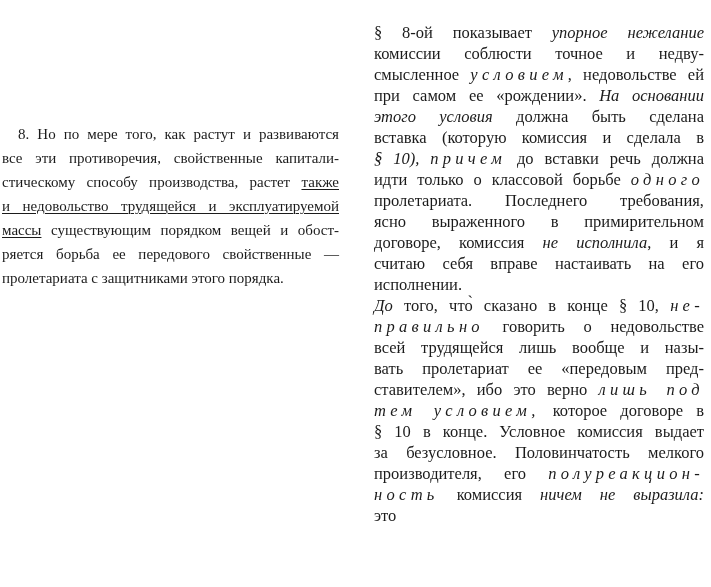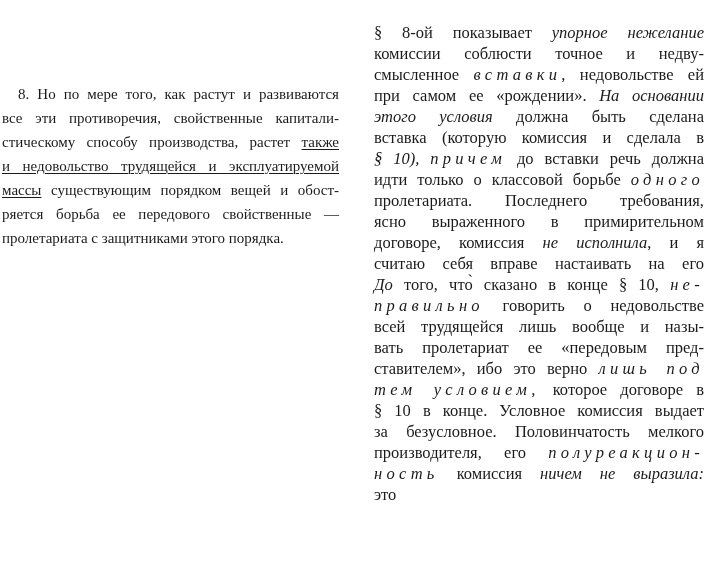--- a/index.html
+++ b/index.html
@@ -16,21 +16,21 @@
   .col-left  { left: 2px;  top: 82px; width: 337px; font-size: 15px;   line-height: 24px; }
   .col-right { left: 374px; top: 0px;  width: 330px; font-size: 16.5px; line-height: 21px; }
   .para { margin: 0; }
   .para.gap { margin-top: 22px; }
   .line {
     text-align: justify;
     text-align-last: justify;
     white-space: nowrap;
   }
   .line.last { text-align: left; text-align-last: left; }
-  .line.indent { text-indent: 16px; }
+  .line.indent { text-indent: 16px; margin-top: 40px; }
   .i  { font-style: italic; }
   .sp { font-style: italic; letter-spacing: 0.26em; }
   .u  { text-decoration: underline; text-underline-offset: 2px; text-decoration-thickness: 1px; }
 </style>
 </head>
 <body>
 
 <div class="page">
   <div class="col col-left" id="col-left">
       <div class="para">
@@ -40,30 +40,31 @@
         <div class="line"><span class="u">и недовольство трудящейся и эксплуатируемой</span></div>
         <div class="line"><span class="u">массы</span><span class=""> существующим порядком вещей и обост-</span></div>
         <div class="line"><span class="">ряется борьба ее передового свойственные —</span></div>
         <div class="line last"><span class="">пролетариата с защитниками этого порядка.</span></div>
       </div>
     </div>
   <div class="col col-right" id="col-right">
       <div class="para gap">
         <div class="line"><span class="">§ 8-ой показывает </span><span class="i">упорное нежелание</span></div>
         <div class="line"><span class="">комиссии соблюсти точное и недву-</span></div>
-        <div class="line"><span class="">смысленное </span><span class="sp">вставки</span><span class="">, недовольстве ей</span></div>
+        <div class="line"><span class="">смысленное </span><span class="sp">условием</span><span class="">, недовольстве ей</span></div>
         <div class="line"><span class="">при самом ее «рождении». </span><span class="i">На основании</span></div>
         <div class="line"><span class="i">этого условия</span><span class=""> должна быть сделана</span></div>
         <div class="line"><span class="">вставка (которую комиссия и сделала в</span></div>
         <div class="line"><span class="i">§ 10), </span><span class="sp">причем</span><span class=""> до вставки речь должна</span></div>
         <div class="line"><span class="">идти только о классовой борьбе </span><span class="sp">одного</span></div>
         <div class="line"><span class="">пролетариата. Последнего требования,</span></div>
         <div class="line"><span class="">ясно выраженного в примирительном</span></div>
         <div class="line"><span class="">договоре, комиссия </span><span class="i">не исполнила</span><span class="">, и я</span></div>
         <div class="line"><span class="">считаю себя вправе настаивать на его</span></div>
+        <div class="line last"><span class="">исполнении.</span></div>
       </div>
       <div class="para">
         <div class="line"><span class="i">До</span><span class=""> того, что̀ сказано в конце § 10, </span><span class="sp">не-</span></div>
         <div class="line"><span class="sp">правильно</span><span class=""> говорить о недовольстве</span></div>
         <div class="line"><span class="">всей трудящейся лишь вообще и назы-</span></div>
         <div class="line"><span class="">вать пролетариат ее «передовым пред-</span></div>
         <div class="line"><span class="">ставителем», ибо это верно </span><span class="sp">лишь под</span></div>
         <div class="line"><span class="sp">тем условием,</span><span class=""> которое договоре в</span></div>
         <div class="line"><span class="">§ 10 в конце. Условное комиссия выдает</span></div>
         <div class="line"><span class="">за безусловное. Половинчатость мелкого</span></div>

